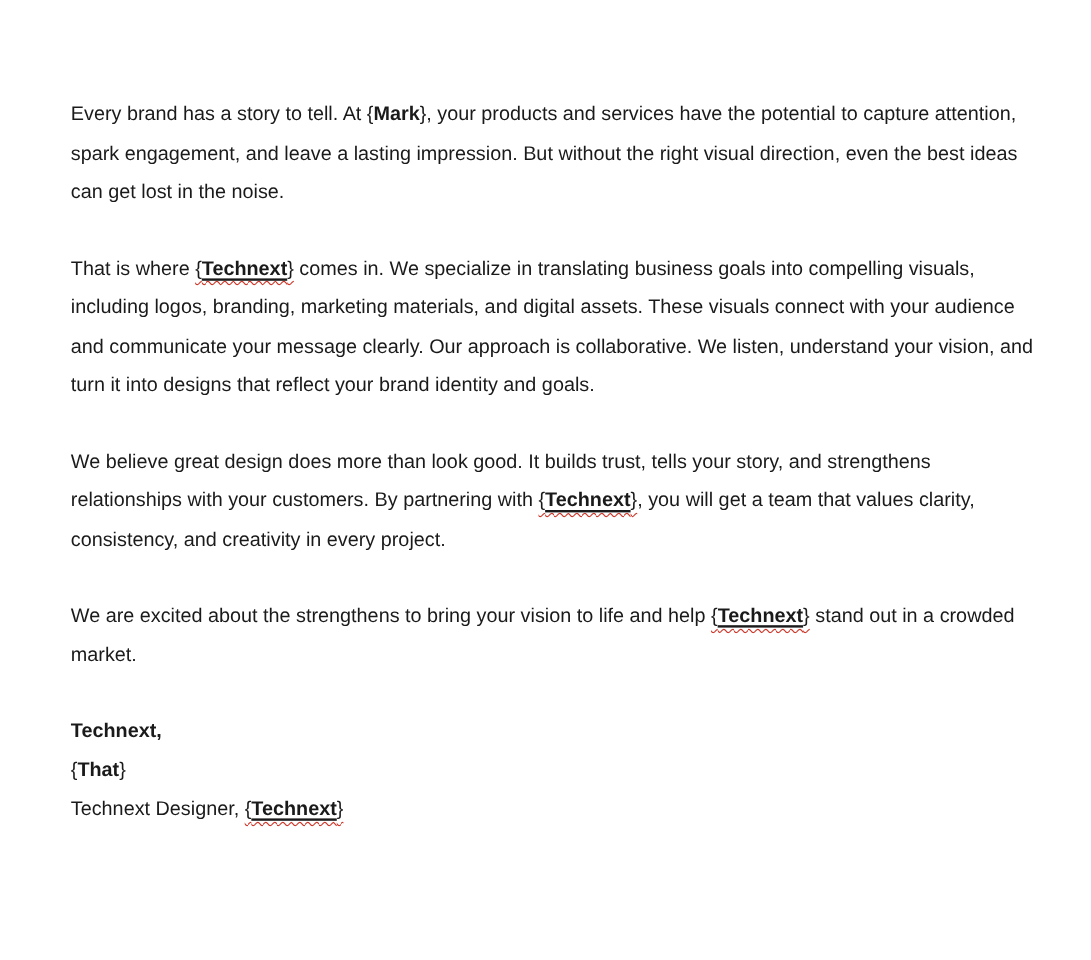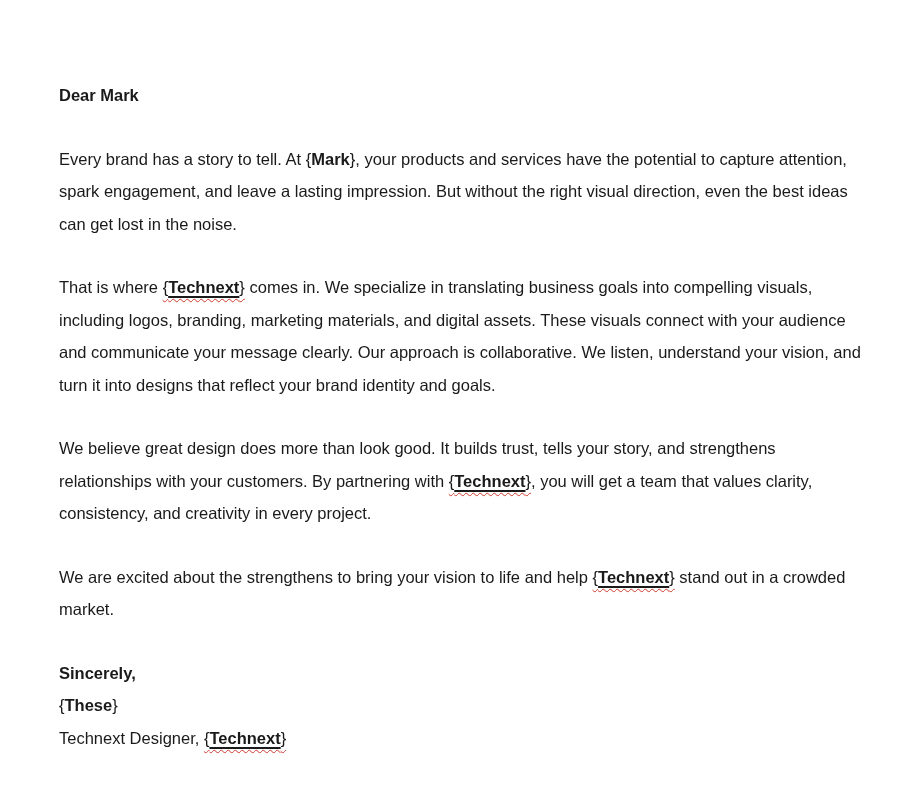--- a/index.html
+++ b/index.html
@@ -35,23 +35,22 @@
     text-decoration-thickness: 1px;
     text-underline-offset: 5px;
     text-align: center;
   }
   .brace { font-weight: 400; }
 </style>
 </head>
 <body>
 
 <div class="page">
-  <p class="greeting">Dear Mark</p>
 
   <p class="para"><span>Every brand has a story to tell. At </span><span class="placeholder"><span class="brace">{</span><span class="ph-word">Mark</span><span class="brace">}</span></span><span>, your products and services have the potential to capture attention, spark engagement, and leave a lasting impression. But without the right visual direction, even the best ideas can get lost in the noise.</span></p>
   <p class="para"><span>That is where </span><span class="placeholder squiggle"><span class="brace">{</span><span class="ph-word ph-underline">Technext</span><span class="brace">}</span></span><span> comes in. We specialize in translating business goals into compelling visuals, including logos, branding, marketing materials, and digital assets. These visuals connect with your audience and communicate your message clearly. Our approach is collaborative. We listen, understand your vision, and turn it into designs that reflect your brand identity and goals.</span></p>
   <p class="para"><span>We believe great design does more than look good. It builds trust, tells your story, and strengthens relationships with your customers. By partnering with </span><span class="placeholder squiggle"><span class="brace">{</span><span class="ph-word ph-underline">Technext</span><span class="brace">}</span></span><span>, you will get a team that values clarity, consistency, and creativity in every project.</span></p>
   <p class="para"><span>We are excited about the strengthens to bring your vision to life and help </span><span class="placeholder squiggle"><span class="brace">{</span><span class="ph-word ph-underline">Technext</span><span class="brace">}</span></span><span> stand out in a crowded market.</span></p>
 
-  <p class="closing">Sincerely,</p>
-  <p class="sig-line"><span class="placeholder"><span class="brace">{</span><span class="ph-word">These</span><span class="brace">}</span></span></p>
+  <p class="closing">Technext,</p>
+  <p class="sig-line"><span class="placeholder"><span class="brace">{</span><span class="ph-word">That</span><span class="brace">}</span></span></p>
   <p class="sig-line"><span>Technext Designer, </span><span class="placeholder squiggle"><span class="brace">{</span><span class="ph-word ph-underline">Technext</span><span class="brace">}</span></span></p>
 </div>
 
 </body></html>

